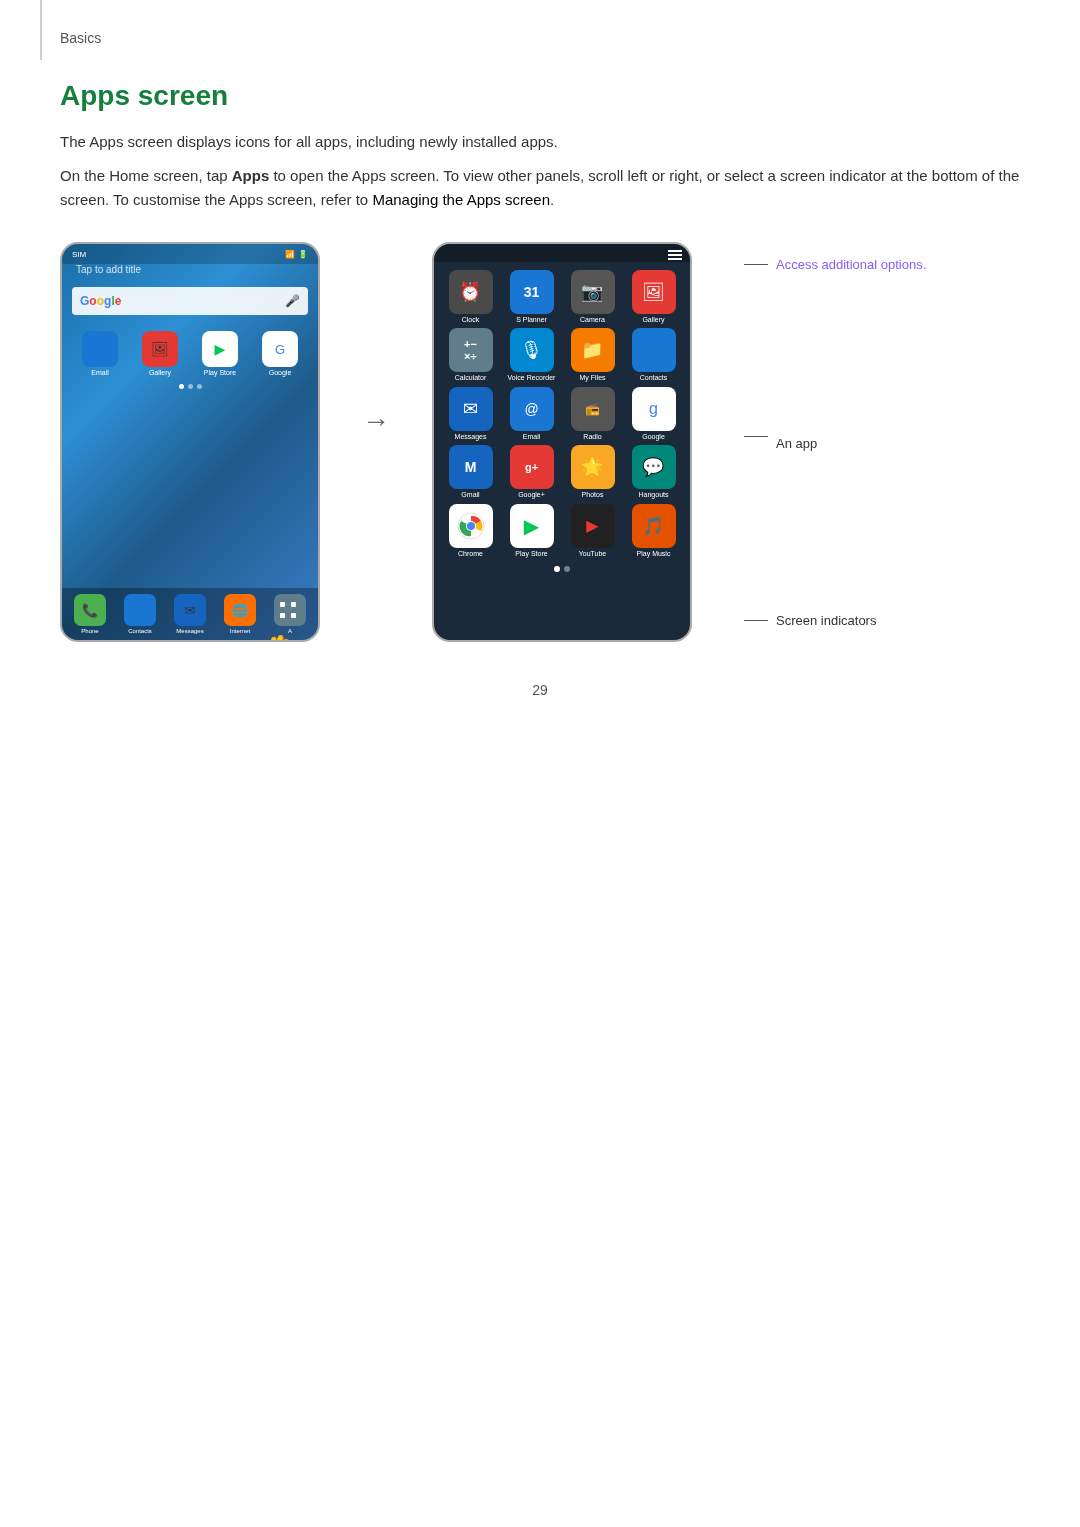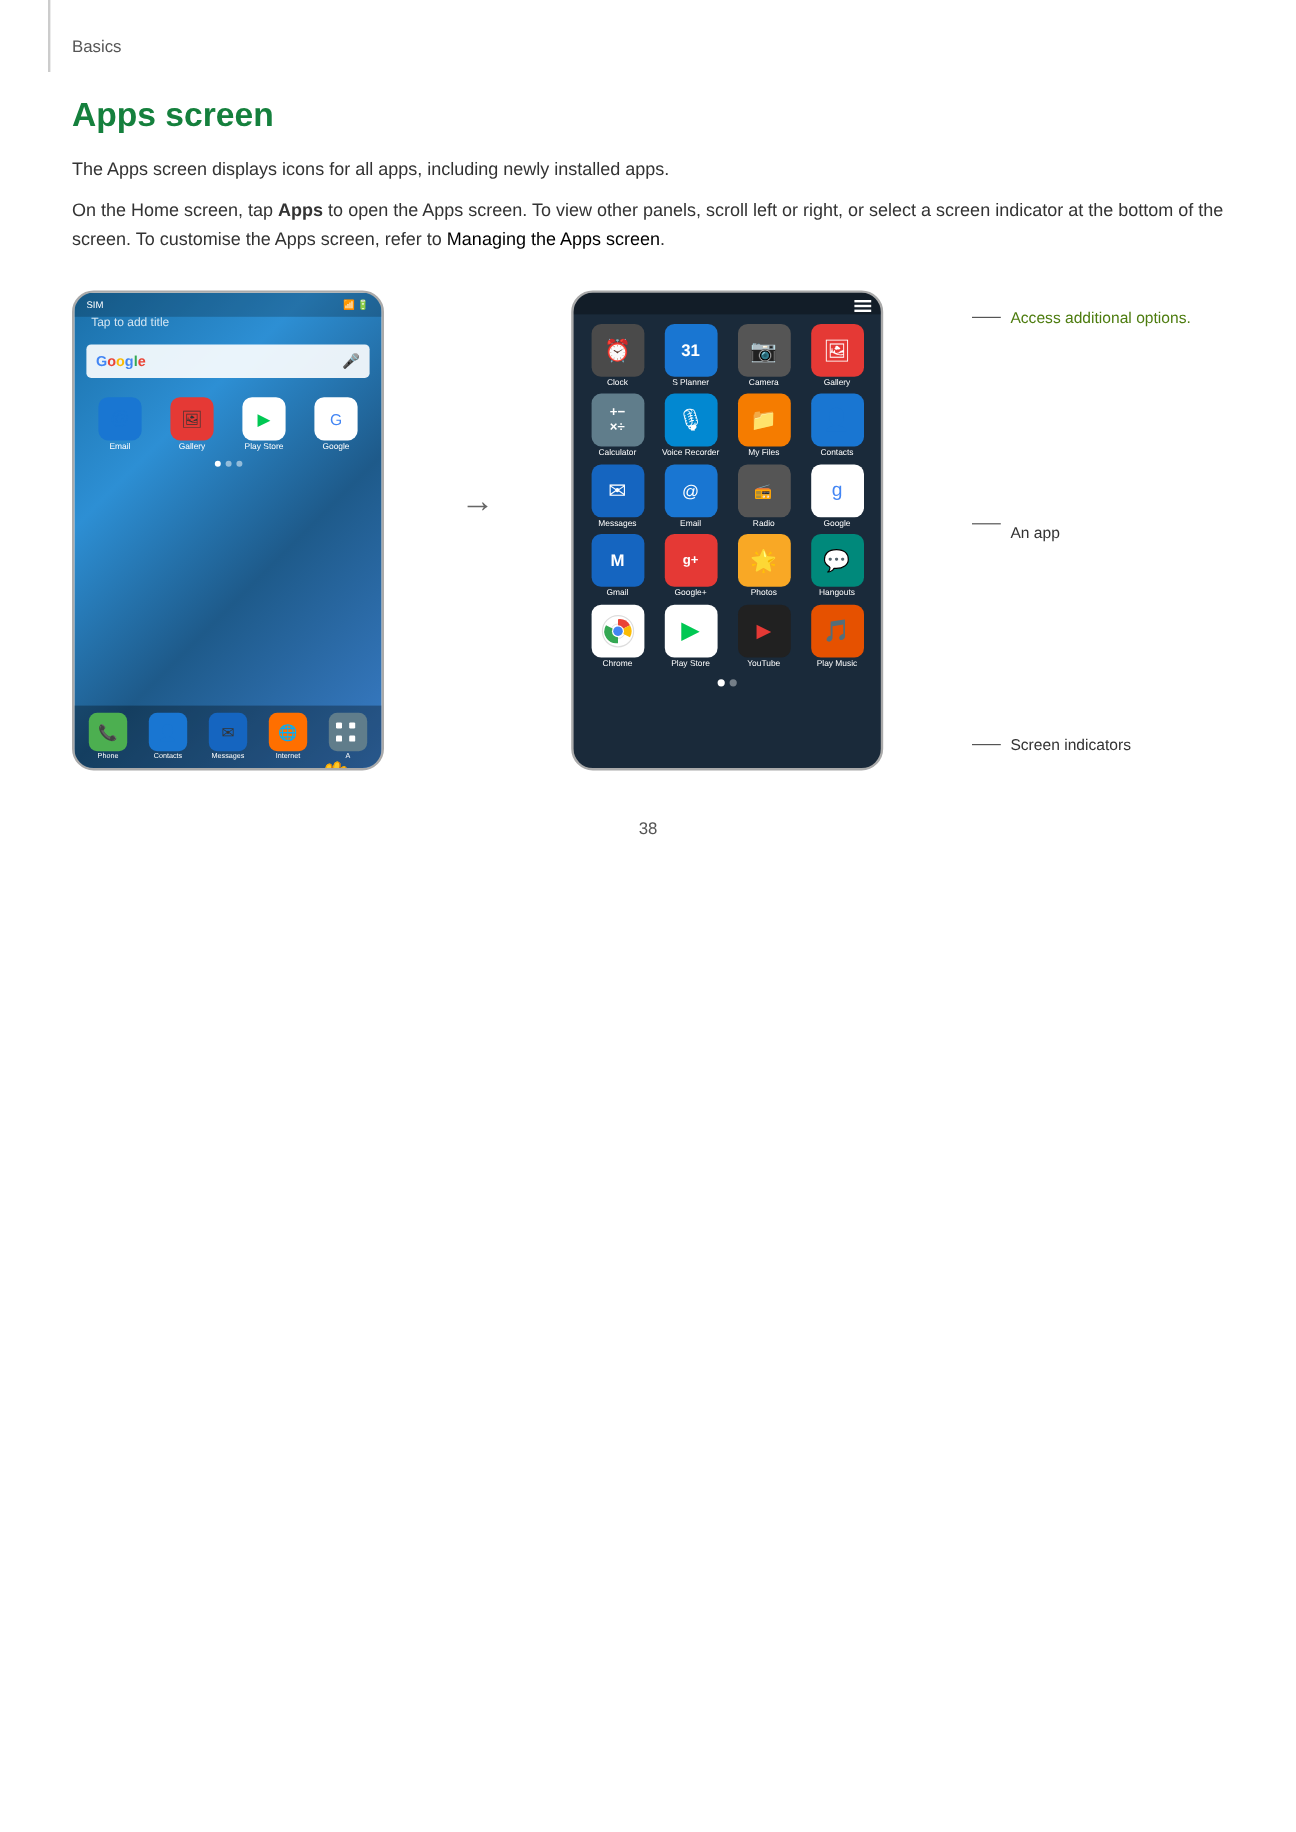--- a/index.html
+++ b/index.html
@@ -53,21 +53,21 @@
       text-decoration: none;
     }
 
     .bold { font-weight: bold; }
 
     
     .diagram-container {
       display: flex;
       align-items: flex-start;
       margin-top: 30px;
-      gap: 64px;
+      gap: 42px;
       position: relative;
     }
 
     
     .phone-home {
       width: 260px;
       height: 400px;
       border-radius: 18px;
       overflow: hidden;
       border: 2px solid #aaa;
@@ -534,32 +534,32 @@
       <div class="apps-dots">
         <div class="dot active"></div>
         <div class="dot"></div>
       </div>
     </div>
 
     <div style="display:flex;flex-direction:column;justify-content:space-between;height:400px;padding:14px 0;margin-left:10px;">
 
       <div style="display:flex;align-items:flex-start;gap:8px;">
         <div style="width:24px;height:1px;background:#555;margin-top:8px;flex-shrink:0;"></div>
-        <span style="font-size:13px;color:#4d7c0f;max-width:160px;line-height:1.4;text-align:center;">Access additional options.</span>
+        <span style="font-size:13px;color:#8b5cf6;max-width:160px;line-height:1.4;text-align:center;">Access additional options.</span>
       </div>
 
       <div style="display:flex;align-items:flex-start;gap:8px;">
         <div style="width:24px;height:1px;background:#555;flex-shrink:0;"></div>
         <span style="font-size:13px;color:#333;">An app</span>
       </div>
 
       <div style="display:flex;align-items:center;gap:8px;">
         <div style="width:24px;height:1px;background:#555;flex-shrink:0;"></div>
         <span style="font-size:13px;color:#333;">Screen indicators</span>
       </div>
 
     </div>
 
   </div>
 
-  <div class="page-number">38</div>
+  <div class="page-number">29</div>
 
 </div>
 
 </body></html>

